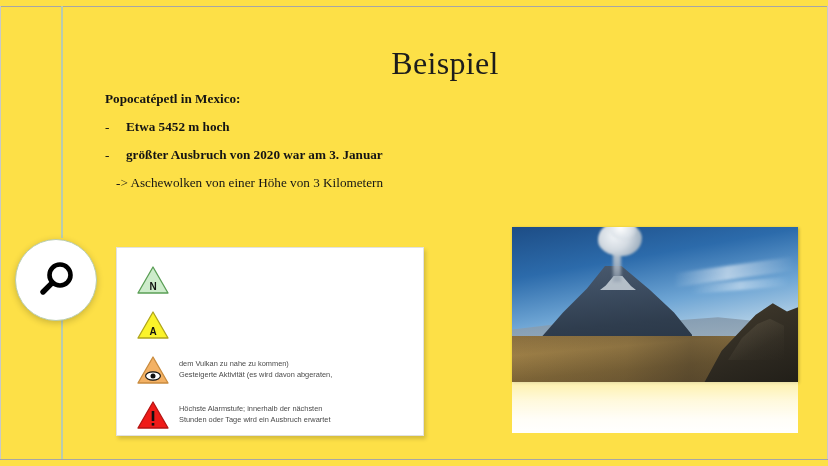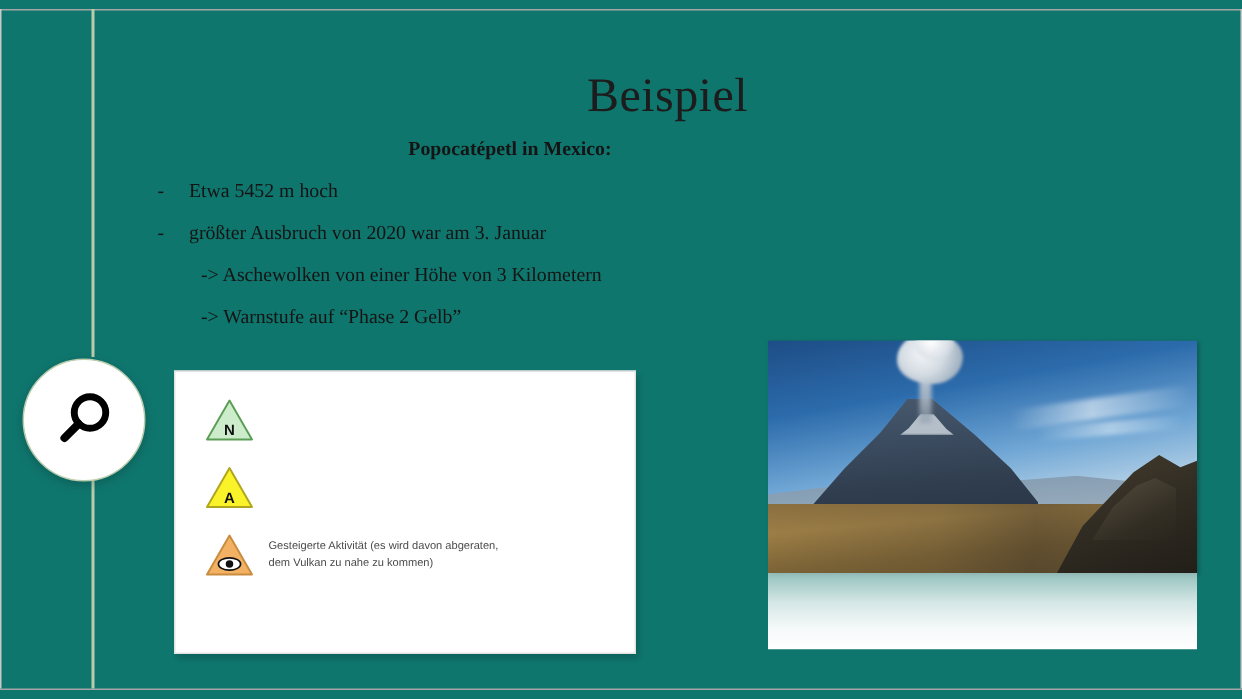--- a/index.html
+++ b/index.html
@@ -11,21 +11,21 @@
     width: 828px;
     height: 466px;
     overflow: hidden;
     font-family: "Liberation Serif", serif;
   }
 
   #slide {
     position: relative;
     width: 828px;
     height: 466px;
-    background: #0f766e;
+    background: #fde047;
     box-sizing: border-box;
   }
 
   
   .frame-top {
     position: absolute;
     left: 0; top: 6px;
     width: 828px; height: 1px;
     background: #a6a6a6;
   }
@@ -97,34 +97,33 @@
     left: 105px; top: 90px;
     width: 470px;
     color: #141414;
     font-size: 13.2px;
   }
   .lead {
     font-weight: bold;
     font-size: 13.2px;
     line-height: 17px;
     margin-bottom: 11px;
-    text-align: center;
   }
   .dash-row {
     display: flex;
     margin-bottom: 11px;
     line-height: 17px;
   }
   .dash-mark {
     width: 21px;
     flex: 0 0 21px;
   }
-  .dash-text { flex: 1 1 auto; white-space: nowrap; }
+  .dash-text { flex: 1 1 auto; white-space: nowrap; font-weight: bold; }
   .arrow-row {
-    margin-left: 29px;
+    margin-left: 11px;
     margin-bottom: 11px;
     line-height: 17px;
     white-space: nowrap;
   }
 
   
   .legend-card {
     position: absolute;
     left: 116px; top: 247px;
     width: 308px; height: 189px;
@@ -310,21 +309,20 @@
       <span class="dash-mark">-</span>
       <span class="dash-text">Etwa 5452 m hoch</span>
     </div>
 
     <div class="dash-row">
       <span class="dash-mark">-</span>
       <span class="dash-text">größter Ausbruch von 2020 war am 3. Januar</span>
     </div>
 
     <div class="arrow-row">-&gt; Aschewolken von einer Höhe von 3 Kilometern</div>
-    <div class="arrow-row">-&gt; Warnstufe auf “Phase 2 Gelb”</div>
   </div>
 
   <div class="legend-card">
 
     <div class="legend-row">
       <span class="legend-icon">
         <svg width="34" height="30" viewBox="0 0 34 30">
           <polygon points="17,2 32,28 2,28" fill="#cdeccb" stroke="#5a9e55" stroke-width="1.3" stroke-linejoin="round"></polygon>
           <text x="17" y="25" text-anchor="middle" font-family="Liberation Sans, sans-serif" font-size="10" font-weight="bold" fill="#111111">N</text>
         </svg>
@@ -342,25 +340,38 @@
 
     <div class="legend-row">
       <span class="legend-icon">
         <svg width="34" height="30" viewBox="0 0 34 30">
           <polygon points="17,2 32,28 2,28" fill="#f3b164" stroke="#c98b3e" stroke-width="1.3" stroke-linejoin="round"></polygon>
           <ellipse cx="17" cy="21" rx="7.4" ry="4.1" fill="#ffffff" stroke="#111111" stroke-width="1.1"></ellipse>
           <circle cx="17" cy="21" r="2.5" fill="#111111"></circle>
         </svg>
       </span>
       <span class="legend-label">
+        <span class="l2">dem Vulkan zu nahe zu kommen)</span>
         <span class="l2">Gesteigerte Aktivität (es wird davon abgeraten,</span>
-        <span class="l2">dem Vulkan zu nahe zu kommen)</span>
-      </span>
-    </div>
-
+      </span>
+    </div>
+
+    <div class="legend-row">
+      <span class="legend-icon">
+        <svg width="34" height="30" viewBox="0 0 34 30">
+          <polygon points="17,2 32,28 2,28" fill="#ef1b18" stroke="#b51513" stroke-width="1.3" stroke-linejoin="round"></polygon>
+          <rect x="15.7" y="11" width="2.6" height="10" fill="#111111"></rect>
+          <rect x="15.7" y="23" width="2.6" height="2.6" fill="#111111"></rect>
+        </svg>
+      </span>
+      <span class="legend-label">
+        <span class="l2">Höchste Alarmstufe; innerhalb der nächsten</span>
+        <span class="l2">Stunden oder Tage wird ein Ausbruch erwartet</span>
+      </span>
+    </div>
 
   </div>
 
   <div class="photo-wrap">
     <div class="photo">
       <div class="scene">
         <div class="sky"></div>
         <div class="cirrus"></div>
         <div class="cirrus2"></div>
         <div class="ridge-far"></div>

